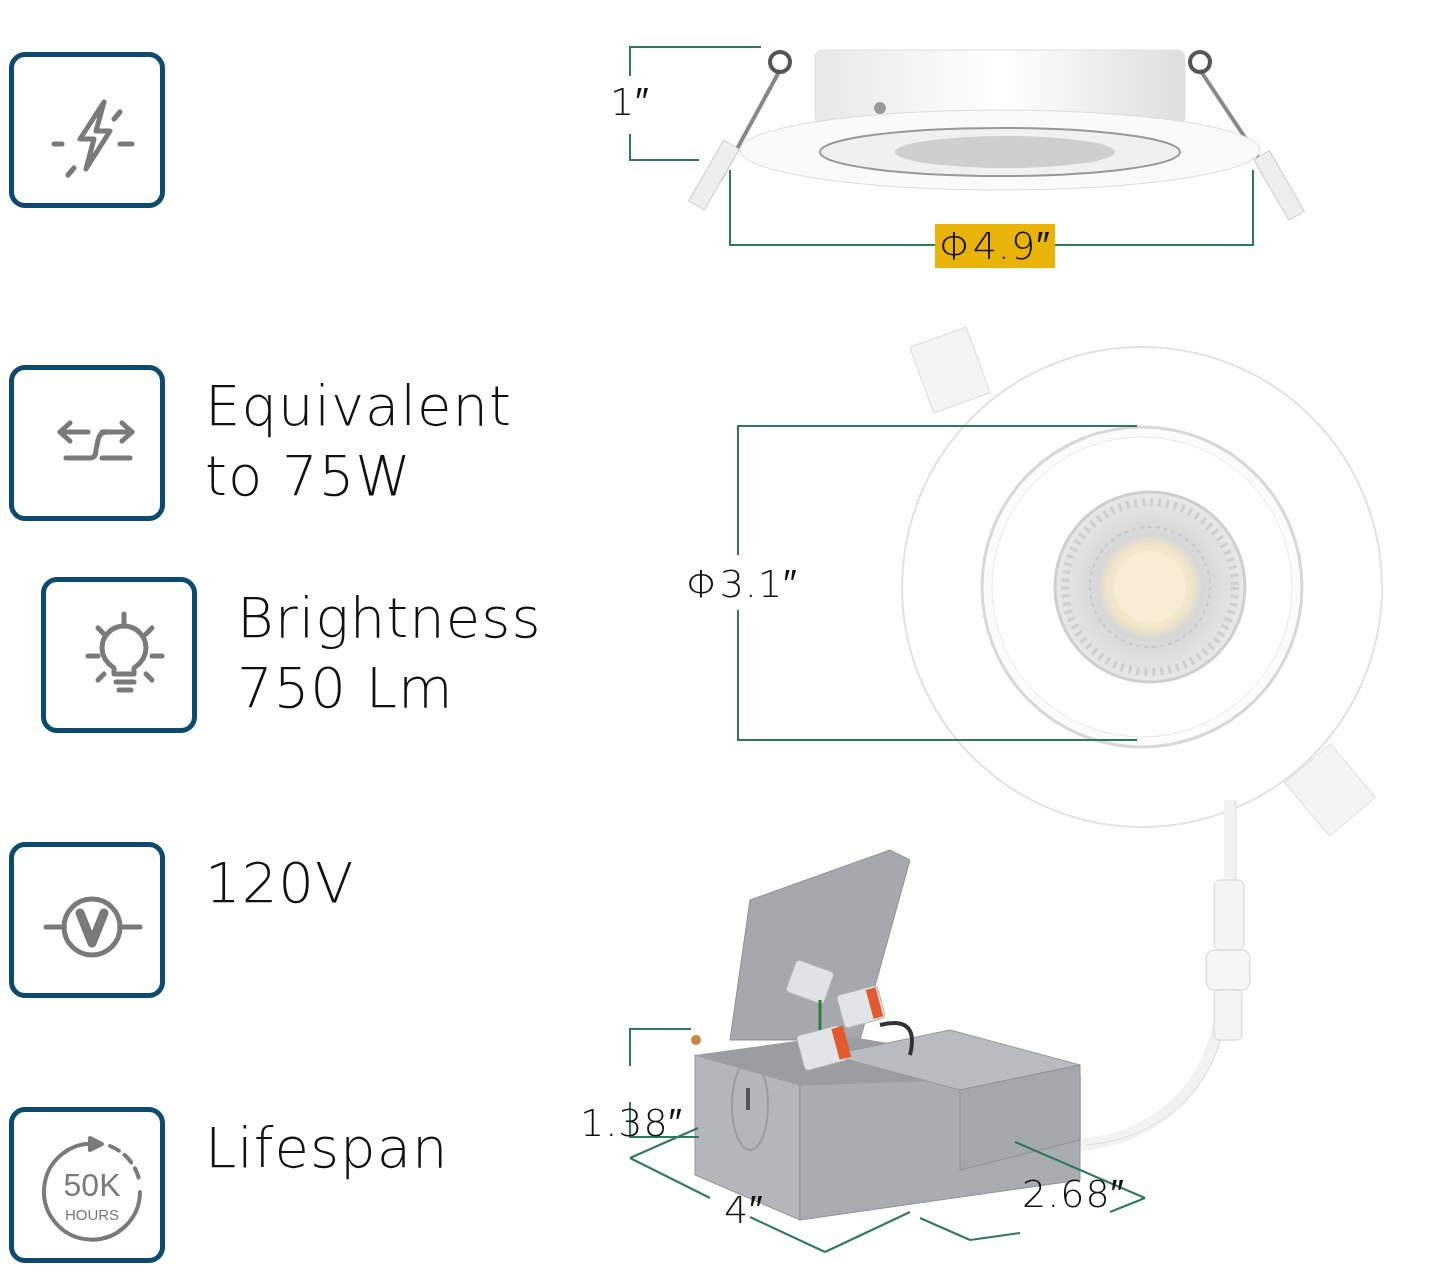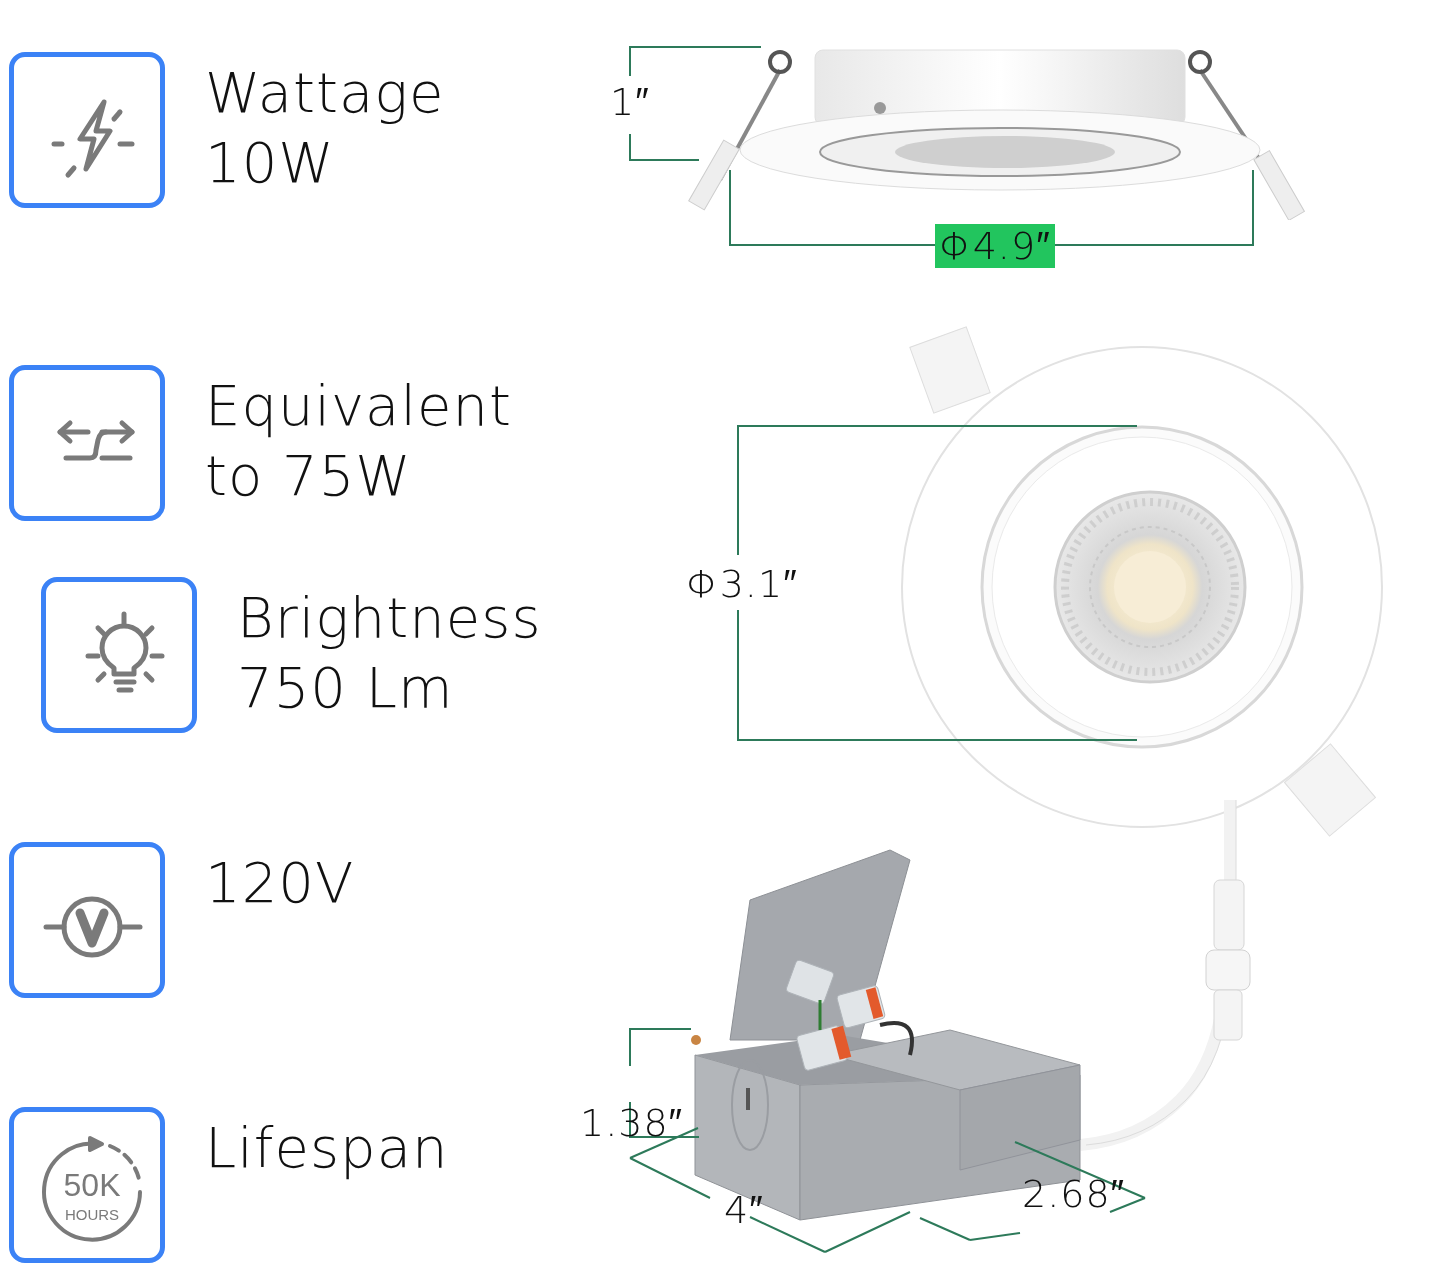--- a/index.html
+++ b/index.html
@@ -1,45 +1,41 @@
 <!DOCTYPE html>
 <html><head>
 <meta charset="utf-8">
 <style>
   html, body { margin: 0; padding: 0; background: #ffffff; }
   body { width: 1438px; height: 1275px; position: relative; overflow: hidden;
          font-family: "Liberation Sans", "DejaVu Sans", sans-serif; color: #111; }
   .feature { position: absolute; left: 0; width: 560px; height: 160px; }
   .icon-box { position: absolute; left: 9px; top: 0; width: 146px; height: 146px;
-              border: 5px solid #3b82f6; border-radius: 16px; background: #fff; box-sizing: content-box; }
+              border: 5px solid #0c4a6e; border-radius: 16px; background: #fff; box-sizing: content-box; }
   .icon-box svg { position: absolute; left: 0; top: 0; width: 146px; height: 146px; }
   .feat-text { position: absolute; left: 205px; top: 6px; font-size: 56px; line-height: 70px;
                font-weight: 300; letter-spacing: 1px; color: #111; font-family: "DejaVu Sans", sans-serif; }
   .feat-text div { white-space: nowrap; }
   .dim-line { position: absolute; background: #2d7a5a; }
   .dim-label { position: absolute; font-size: 38px; font-family: "DejaVu Sans", sans-serif;
-               font-weight: 300; color: #111; letter-spacing: 1px; background: #22c55e; padding: 0 4px; white-space: nowrap; }
+               font-weight: 300; color: #111; letter-spacing: 1px; background: #eab308; padding: 0 4px; white-space: nowrap; }
   .product { position: absolute; }
 </style>
 </head>
 <body>
 
 <div class="feature" style="top:52px;">
   <div class="icon-box">
     <svg viewBox="0 0 146 146" fill="none" stroke="#7a7a7a" stroke-width="5" stroke-linecap="round" stroke-linejoin="round">
       <path d="M90 45 L66 82 L80 82 L72 112 L96 74 L82 74 Z"></path>
       <line x1="40" y1="87" x2="48" y2="87"></line>
       <line x1="106" y1="87" x2="118" y2="87"></line>
       <line x1="100" y1="62" x2="106" y2="55"></line>
       <line x1="54" y1="118" x2="60" y2="111"></line>
     </svg>
-  </div>
-  <div class="feat-text">
-    <div>Wattage</div>
-    <div>10W</div>
   </div>
 </div>
 
 <div class="feature" style="top:317px;margin-top:48px;">
   <div class="icon-box">
     <svg viewBox="0 0 146 146" fill="none" stroke="#7a7a7a" stroke-width="5" stroke-linecap="round" stroke-linejoin="round">
       <path d="M46 62 L74 62"></path>
       <path d="M56 53 L46 62 L56 71"></path>
       <path d="M88 62 L118 62"></path>
       <path d="M108 53 L118 62 L108 71"></path>

